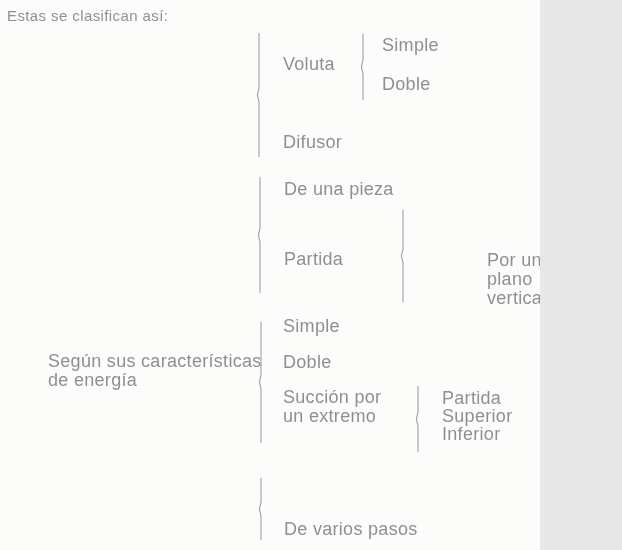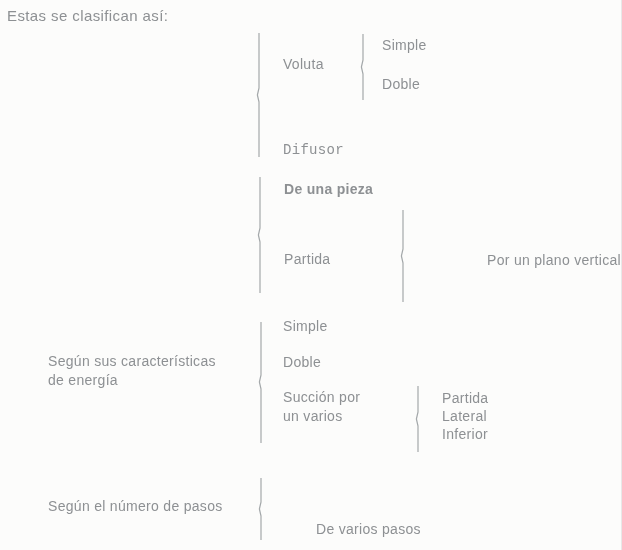--- a/index.html
+++ b/index.html
@@ -7,28 +7,28 @@
     --line-color:#a4a8aa;
     --bg:#fcfcfb;
   }
   html,body{margin:0;padding:0;}
   body{
     font-family:"Liberation Sans", sans-serif;
     background:#e8e8e8;
   }
   .page{
     position:relative;
-    width:621px;height:550px;
+    width:540px;height:550px;
     background:var(--bg);
     overflow:hidden;
   }
   .t{
     position:absolute;
     color:var(--text-color);
-    font-size:14px;
+    font-size:18px;
     line-height:19px;
     letter-spacing:0.3px;
     white-space:pre-line;
   }
   .title{font-size:15px;letter-spacing:0.4px;}
   .brace{position:absolute;}
   .brace path{
     fill:none;
     stroke:var(--line-color);
     stroke-width:1.2;
@@ -50,57 +50,56 @@
 
   <div class="t" style="left:283px;top:55px;">Voluta</div>
 
   <svg class="brace" style="left:358px;top:34px;" width="8" height="66" viewBox="0 0 8 66">
     <path d="M5 0 L5 26 L3.4 33 L5 40 L5 66"></path>
   </svg>
 
   <div class="t" style="left:382px;top:36px;">Simple</div>
   <div class="t" style="left:382px;top:75px;">Doble</div>
 
-  <div class="t" style="left:283px;top:141px;font-family:Liberation Mono, monospace;">Difusor</div>
+  <div class="t" style="left:283px;top:133px;">Difusor</div>
 
 
   <svg class="brace" style="left:255px;top:177px;" width="8" height="116" viewBox="0 0 8 116">
     <path d="M5 0 L5 51 L3.4 58 L5 65 L5 116"></path>
   </svg>
 
-  <div class="t" style="left:284px;top:180px;font-weight:bold;">De una pieza</div>
+  <div class="t" style="left:284px;top:180px;">De una pieza</div>
   <div class="t" style="left:284px;top:250px;">Partida</div>
 
   <svg class="brace" style="left:398px;top:210px;" width="8" height="92" viewBox="0 0 8 92">
     <path d="M5 0 L5 39 L3.4 46 L5 53 L5 92"></path>
   </svg>
 
   <div class="t" style="left:443px;top:251px;margin-left:44px;">Por un plano vertical</div>
 
   <div class="t" style="left:48px;top:352px;">Según sus características
 de energía</div>
 
   <svg class="brace" style="left:256px;top:322px;" width="8" height="121" viewBox="0 0 8 121">
     <path d="M5 0 L5 53 L3.4 60 L5 67 L5 121"></path>
   </svg>
 
   <div class="t" style="left:283px;top:317px;">Simple</div>
   <div class="t" style="left:283px;top:353px;">Doble</div>
   <div class="t" style="left:283px;top:388px;">Succión por
-un varios</div>
+un extremo</div>
 
   <svg class="brace" style="left:413px;top:386px;" width="8" height="66" viewBox="0 0 8 66">
     <path d="M5 0 L5 26 L3.4 33 L5 40 L5 66"></path>
   </svg>
 
   <div class="t" style="left:442px;top:389px;">Partida</div>
-  <div class="t" style="left:442px;top:407px;">Lateral</div>
+  <div class="t" style="left:442px;top:407px;">Superior</div>
   <div class="t" style="left:442px;top:425px;">Inferior</div>
 
-  <div class="t" style="left:48px;top:497px;">Según el número de pasos</div>
 
   <svg class="brace" style="left:256px;top:478px;" width="8" height="62" viewBox="0 0 8 62">
     <path d="M5 0 L5 24 L3.4 31 L5 38 L5 62"></path>
   </svg>
 
-  <div class="t" style="left:284px;top:520px;margin-left:32px;">De varios pasos</div>
+  <div class="t" style="left:284px;top:520px;">De varios pasos</div>
 
 </div>
 
 </body></html>

